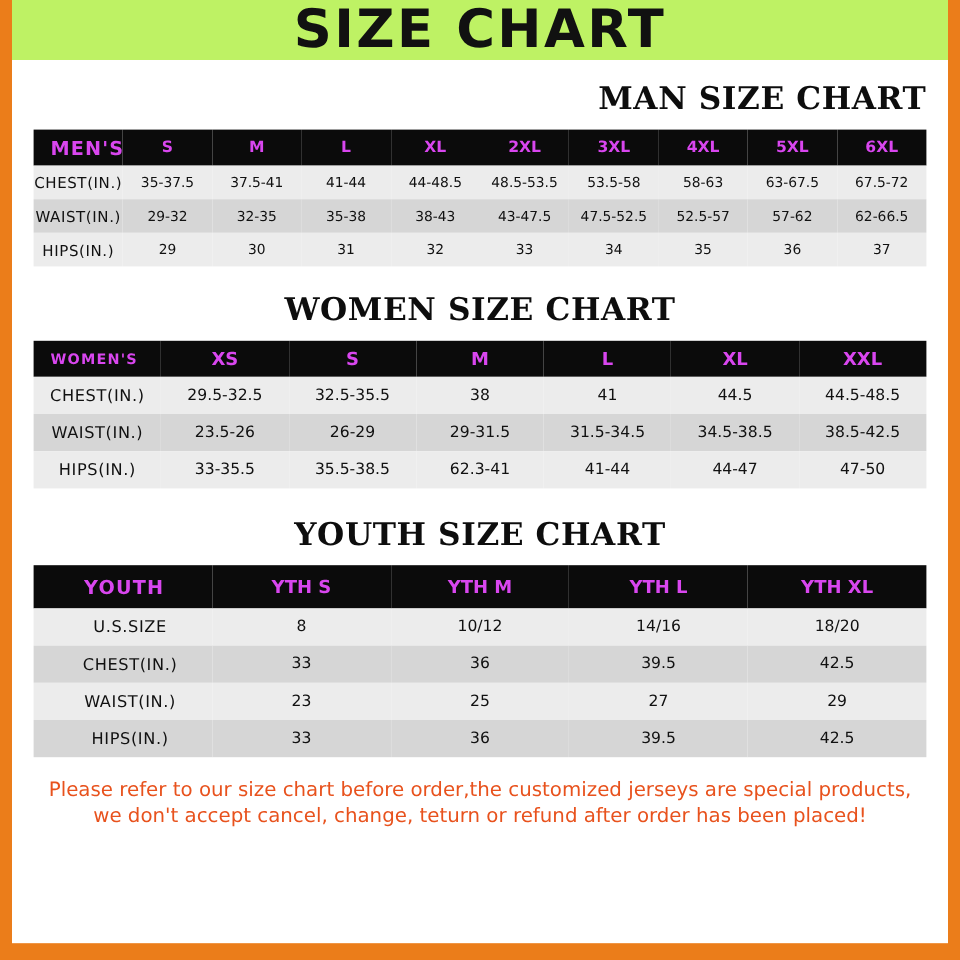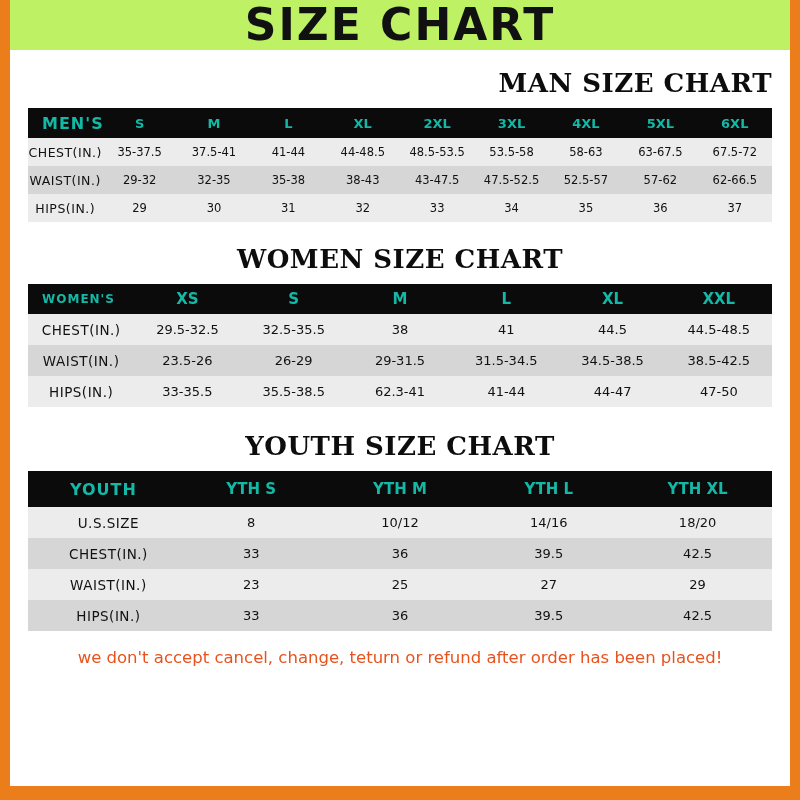--- a/index.html
+++ b/index.html
@@ -66,21 +66,21 @@
     font-family: "DejaVu Sans", sans-serif;
     color: #111111;
     padding: 0;
     border: none;
   }
   
   table.size-table thead tr {
     background: #0b0b0b;
   }
   table.size-table thead th {
-    color: #14b8a6;
+    color: #d946ef;
     font-weight: bold;
     height: 30px;
     font-size: 14px;
     margin-top: 44px;
   }
   table.size-table thead th.corner {
     text-align: left;
     padding-left: 14px;
     font-size: 15px;
     letter-spacing: 1px;
@@ -276,17 +276,18 @@
           <td class="rowlabel">HIPS(IN.)</td>
           <td>33</td>
           <td>36</td>
           <td>39.5</td>
           <td>42.5</td>
         </tr>
       </tbody>
     </table>
 
     <div class="notice">
+      <div>Please refer to our size chart before order,the customized jerseys are special products,</div>
       <div>we don't accept cancel, change, teturn or refund after order has been placed!</div>
     </div>
 
   </div>
 </div>
 
 </body></html>

